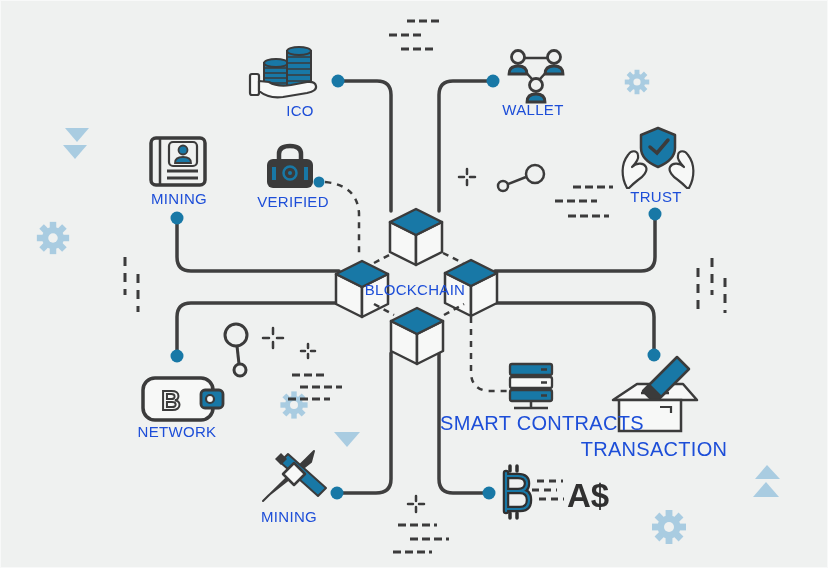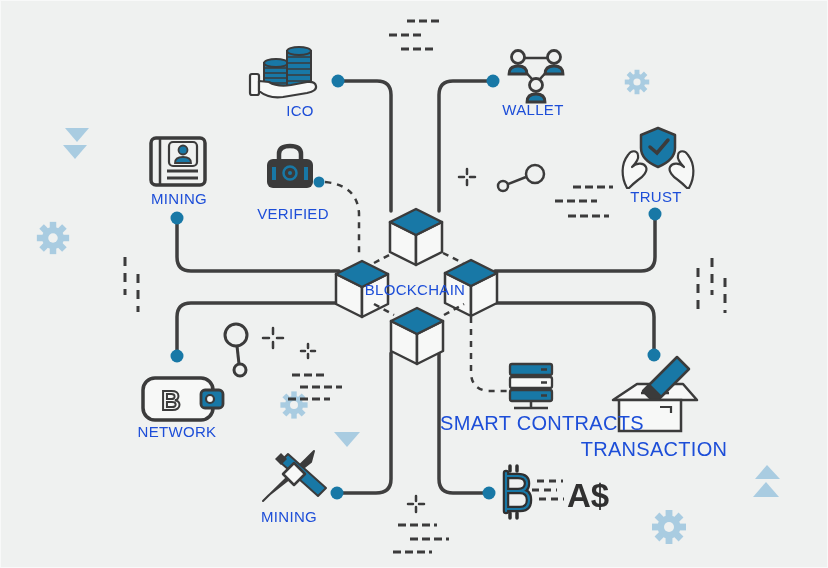--- a/index.html
+++ b/index.html
@@ -269,19 +269,19 @@
     </g>
     <path d="M536,480 H562 M531,489 H556 M538,498 H563" stroke="#3b3b3b" stroke-width="3" stroke-dasharray="7 5" fill="none"></path>
     <text x="566" y="506" font-family="Liberation Sans, sans-serif" font-size="33" font-weight="bold" fill="#303030">A$</text>
   </g>
 </svg>
 
   <div class="label" style="left:414px; top:280px;">BLOCKCHAIN</div>
   <div class="label" style="left:299px; top:101px;">ICO</div>
   <div class="label" style="left:532px; top:100px;">WALLET</div>
   <div class="label" style="left:178px; top:189px;">MINING</div>
-  <div class="label" style="left:292px; top:204px;">VERIFIED</div>
+  <div class="label" style="left:292px; top:192px;">VERIFIED</div>
   <div class="label" style="left:655px; top:187px;">TRUST</div>
   <div class="label" style="left:176px; top:422px;">NETWORK</div>
   <div class="label small" style="left:541px; top:411px;">SMART CONTRACTS</div>
   <div class="label small" style="left:653px; top:437px;">TRANSACTION</div>
   <div class="label" style="left:288px; top:507px;">MINING</div>
 </div>
 
 </body></html>

